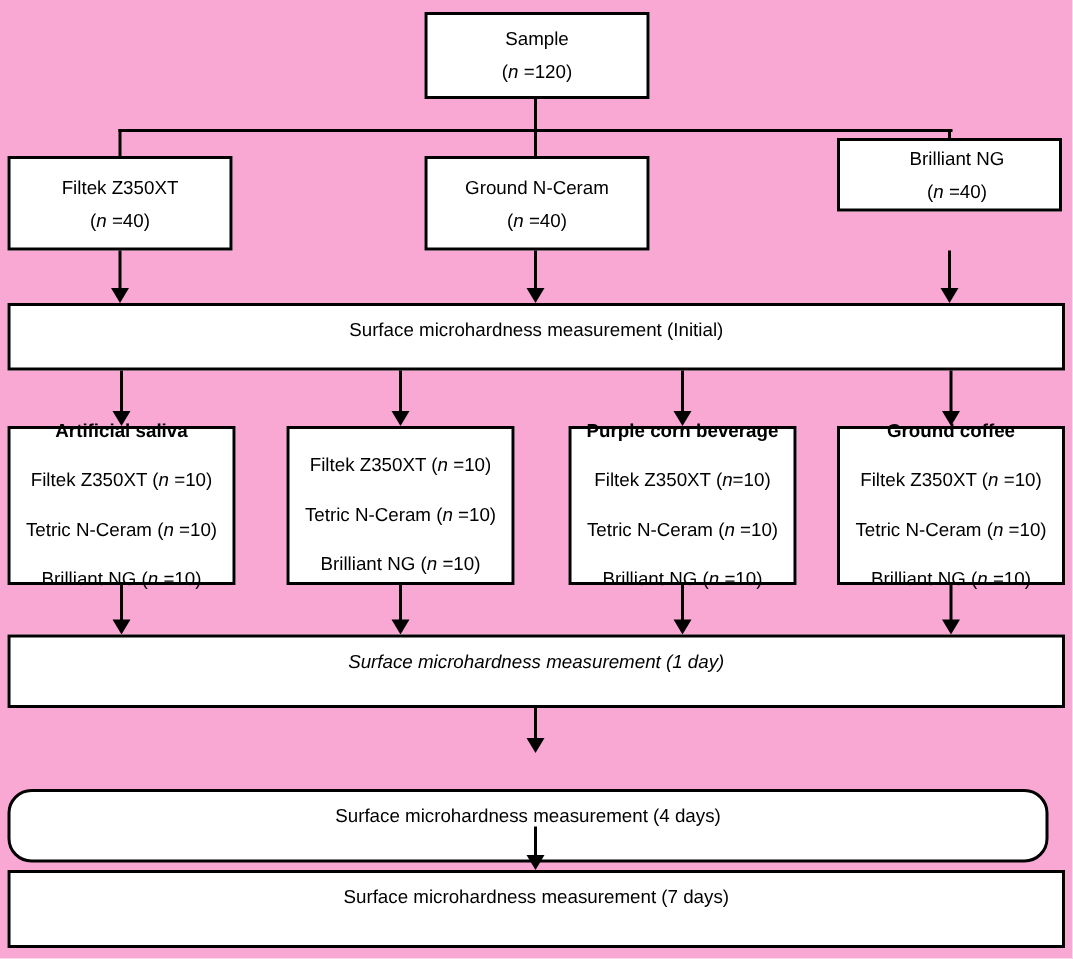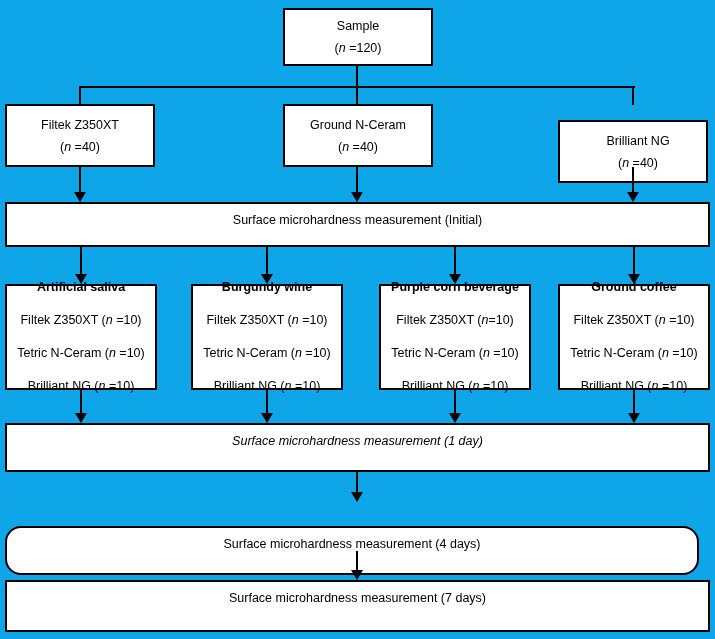--- a/index.html
+++ b/index.html
@@ -4,21 +4,21 @@
 <style>
   html, body {
     margin: 0;
     padding: 0;
     background: #ffffff;
   }
   .canvas {
     position: relative;
     width: 715px;
     height: 639px;
-    background: #0ea5e9;
+    background: #f9a8d4;
     font-family: "Liberation Sans", "DejaVu Sans", sans-serif;
     color: #000000;
     overflow: hidden;
   }
   .box {
     position: absolute;
     box-sizing: border-box;
     border: 2px solid #000000;
     background: #ffffff;
     display: flex;
@@ -86,21 +86,21 @@
   <div class="vline" style="left:632px; top:86px; height:19px;"></div>
 
   <div class="box centered" style="left:5px; top:104px; width:150px; height:63px;">
     <div class="line2">Filtek Z350XT</div>
     <div class="line2">(<i>n</i> =40)</div>
   </div>
   <div class="box centered" style="left:283px; top:104px; width:150px; height:63px;">
     <div class="line2">Ground N-Ceram</div>
     <div class="line2">(<i>n</i> =40)</div>
   </div>
-  <div class="box centered" style="left:558px; top:120px; width:150px; height:63px;padding-left:10px;">
+  <div class="box centered" style="left:558px; top:92px; width:150px; height:49px;padding-left:10px;">
     <div class="line2">Brilliant NG</div>
     <div class="line2">(<i>n</i> =40)</div>
   </div>
 
   <div class="vline" style="left:79px; top:167px; height:27px;"></div>
   <div class="arrowhead" style="left:74px; top:192px;"></div>
   <div class="vline" style="left:356px; top:167px; height:27px;"></div>
   <div class="arrowhead" style="left:351px; top:192px;"></div>
   <div class="vline" style="left:632px; top:167px; height:27px;"></div>
   <div class="arrowhead" style="left:627px; top:192px;"></div>
@@ -118,21 +118,20 @@
   <div class="vline" style="left:633px; top:247px; height:29px;"></div>
   <div class="arrowhead" style="left:628px; top:274px;"></div>
 
   <div class="box centered" style="left:5px; top:284px; width:152px; height:106px;">
     <div class="group-title">Artificial saliva</div>
     <div class="group-line">Filtek Z350XT (<i>n</i> =10)</div>
     <div class="group-line">Tetric N-Ceram (<i>n</i> =10)</div>
     <div class="group-line">Brilliant NG (<i>n</i> =10)</div>
   </div>
   <div class="box centered" style="left:191px; top:284px; width:152px; height:106px;">
-    <div class="group-title">Burgundy wine</div>
     <div class="group-line">Filtek Z350XT (<i>n</i> =10)</div>
     <div class="group-line">Tetric N-Ceram (<i>n</i> =10)</div>
     <div class="group-line">Brilliant NG (<i>n</i> =10)</div>
   </div>
   <div class="box centered" style="left:379px; top:284px; width:152px; height:106px;justify-content:center;">
     <div class="group-title">Purple corn beverage</div>
     <div class="group-line">Filtek Z350XT (<i>n</i>=10)</div>
     <div class="group-line">Tetric N-Ceram (<i>n</i> =10)</div>
     <div class="group-line">Brilliant NG (<i>n</i> =10)</div>
   </div>

